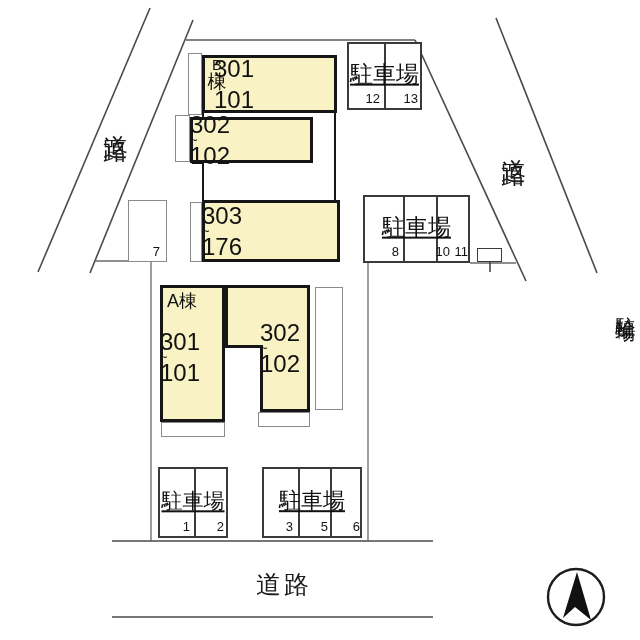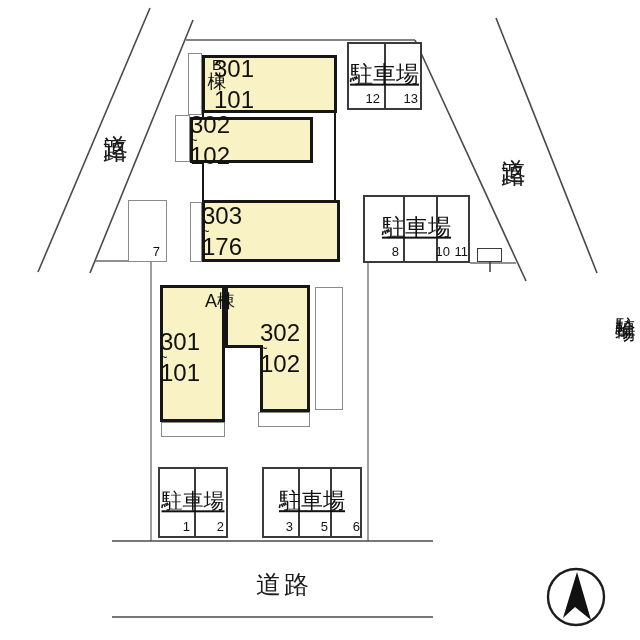--- a/index.html
+++ b/index.html
@@ -106,21 +106,21 @@
   </div>
 
   <div class="block" style="left: 160px; top: 285px; width: 65px; height: 137px; background: rgb(248, 242, 196);"></div>
   <div class="block" style="left: 225px; top: 285px; width: 85px; height: 63px; background: rgb(248, 242, 196);"></div>
   <div class="block" style="left: 260px; top: 348px; width: 50px; height: 64px; background: rgb(248, 242, 196);"></div>
   <div class="patch" style="left: 263px; top: 345px; width: 44px; height: 6px; background: rgb(248, 242, 196);"></div>
 
   <div class="strip" style="left:161px;top:422px;width:64px;height:15px;"></div>
   <div class="strip" style="left:258px;top:412px;width:52px;height:15px;"></div>
 
-  <div class="bldg-label-a" style="left:167px;top:292px;margin-left:38px;">A棟</div>
+  <div class="bldg-label-a" style="left:167px;top:292px;">A棟</div>
 
   <div class="numgroup" style="left:160px;top:302px;width:65px;height:110px;">
     <span>301</span>
     <span class="sep">~</span>
     <span>101</span>
   </div>
   <div class="numgroup" style="left:260px;top:320px;width:50px;height:56px;">
     <span>302</span>
     <span class="sep">~</span>
     <span>102</span>

